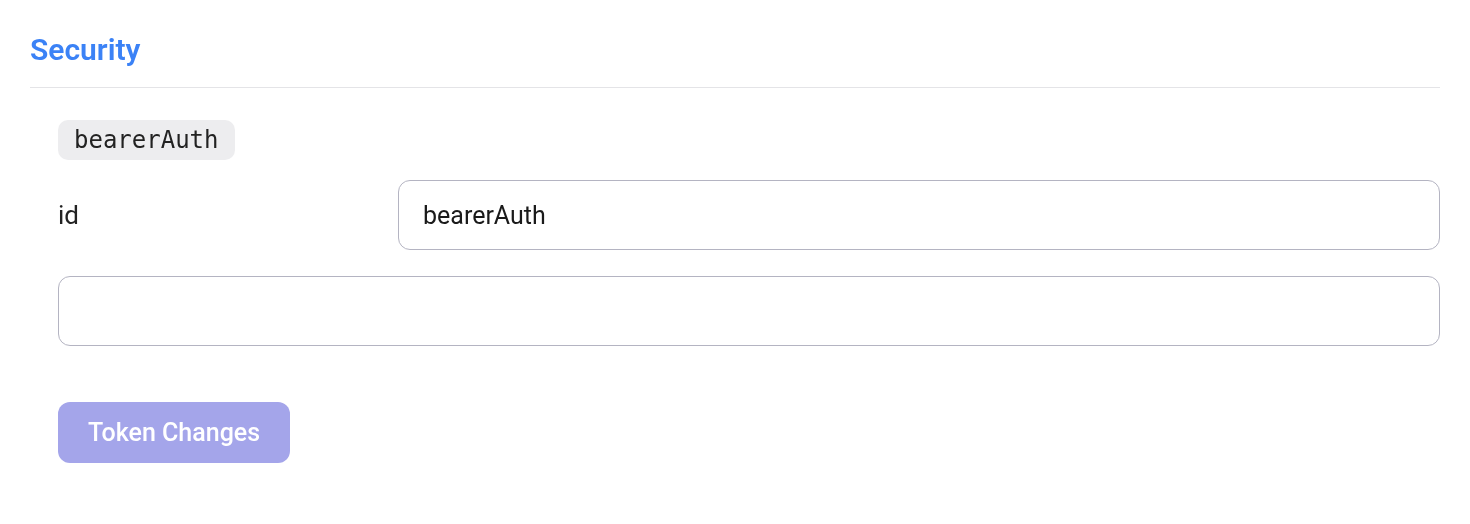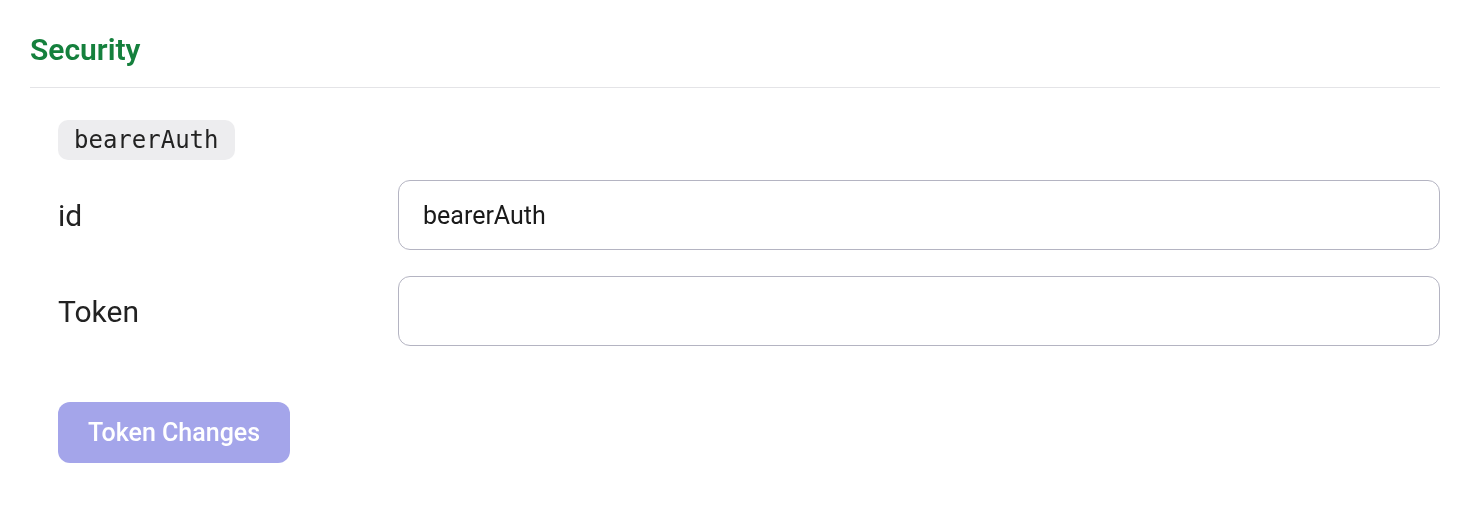--- a/index.html
+++ b/index.html
@@ -7,21 +7,21 @@
       font-family: -apple-system, BlinkMacSystemFont, "Segoe UI", Roboto, Helvetica, Arial, sans-serif;
       background: #ffffff;
       color: #1a1a1a;
       width: 1470px;
       height: 524px;
       padding: 32px 30px 0 30px;
     }
     .section-heading {
       font-size: 30px;
       font-weight: 600;
-      color: #15803d;
+      color: #3b82f6;
       margin-bottom: 20px;
     }
     .divider {
       border: none;
       border-top: 1px solid #e4e4e7;
       margin-bottom: 32px;
     }
     .content {
       padding-left: 28px;
     }
@@ -35,21 +35,21 @@
       border-radius: 10px;
       margin-bottom: 20px;
     }
     .form-row {
       display: flex;
       align-items: center;
       margin-bottom: 26px;
     }
     .form-label {
       width: 340px;
-      font-size: 30px;
+      font-size: 26px;
       color: #222222;
       flex-shrink: 0;
     }
     .form-input {
       flex: 1;
       height: 70px;
       border: 1.5px solid #b4b4c2;
       border-radius: 12px;
       font-size: 25px;
       padding: 0 24px;
@@ -82,20 +82,19 @@
 
 <div class="content">
   <div class="badge">bearerAuth</div>
 
   <div class="form-row">
     <label class="form-label">id</label>
     <input type="text" class="form-input" value="bearerAuth" style="">
   </div>
 
   <div class="form-row">
-    <label class="form-label">Token</label>
     <input type="text" class="form-input" value="" style="">
   </div>
 
   <div class="actions">
     <button class="save-btn">Token Changes</button>
   </div>
 </div>
 
 </body></html>

